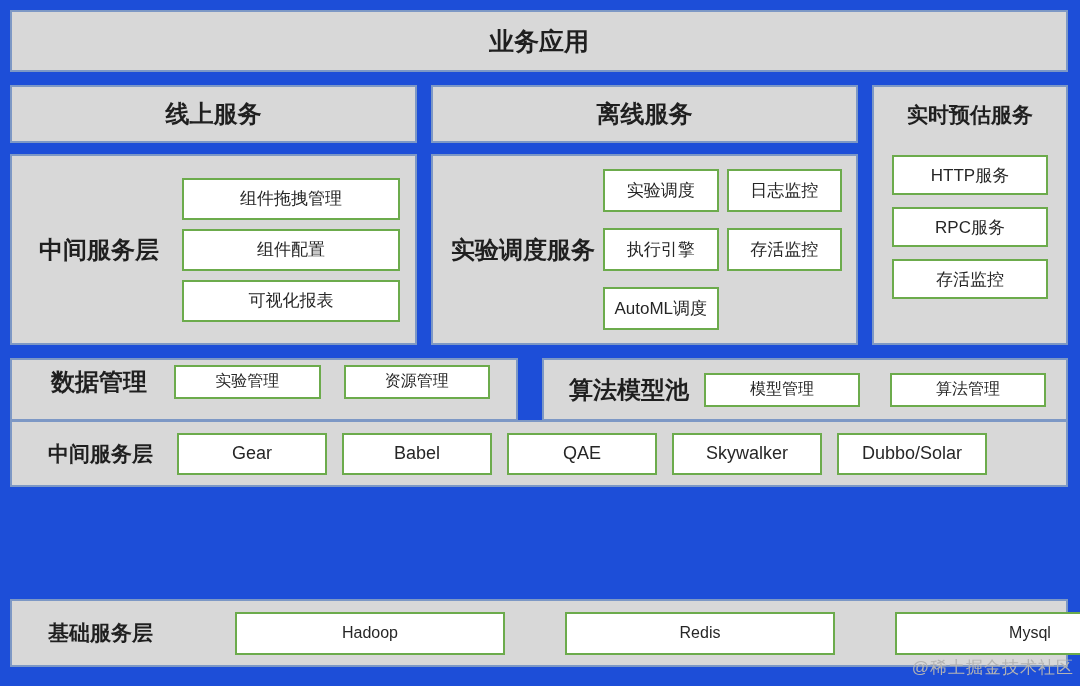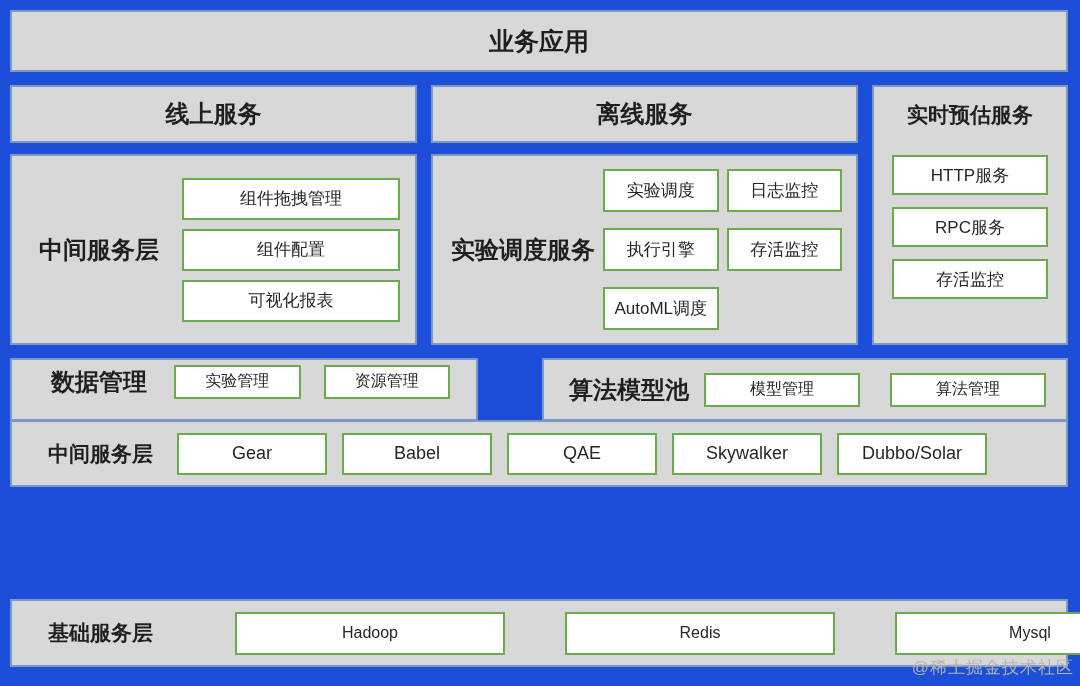--- a/index.html
+++ b/index.html
@@ -30,21 +30,21 @@
   #viz-items{flex:1;display:flex;flex-direction:column;gap:9px;margin-left:8px;}
   .viz-chip{height:42px;}
 
   #exp-box{left:431px;top:154px;width:427px;height:191px;padding:0 14px 0 10px;}
   #exp-label{width:160px;}
   #exp-items{flex:1;display:grid;grid-template-columns:1fr 1fr;column-gap:8px;row-gap:16px;}
   .exp-chip{height:43px;}
   .exp-chip.last{grid-column:1;}
 
   .mgmt-box{top:358px;height:63px;display:flex;align-items:center;}
-  #data-box{left:10px;width:468px;padding:0 26px 16px 12px;}
+  #data-box{left:10px;width:508px;padding:0 26px 16px 12px;}
   #algo-box{left:542px;width:526px;padding:0 20px 0 10px;}
   .mgmt-label{flex:none;width:150px;font-size:24px;font-weight:700;text-align:center;}
   .mgmt-items{flex:1;display:flex;}
   #data-items{gap:23px;}
   #algo-items{gap:30px;}
   .mgmt-chip{flex:1;height:34px;font-size:16px;}
 
   .layer-row{left:10px;width:1058px;display:flex;align-items:center;padding-left:12px;}
   .row-label{flex:none;width:153px;font-size:21px;font-weight:700;text-align:center;}
   .row-items{display:flex;align-items:center;}

